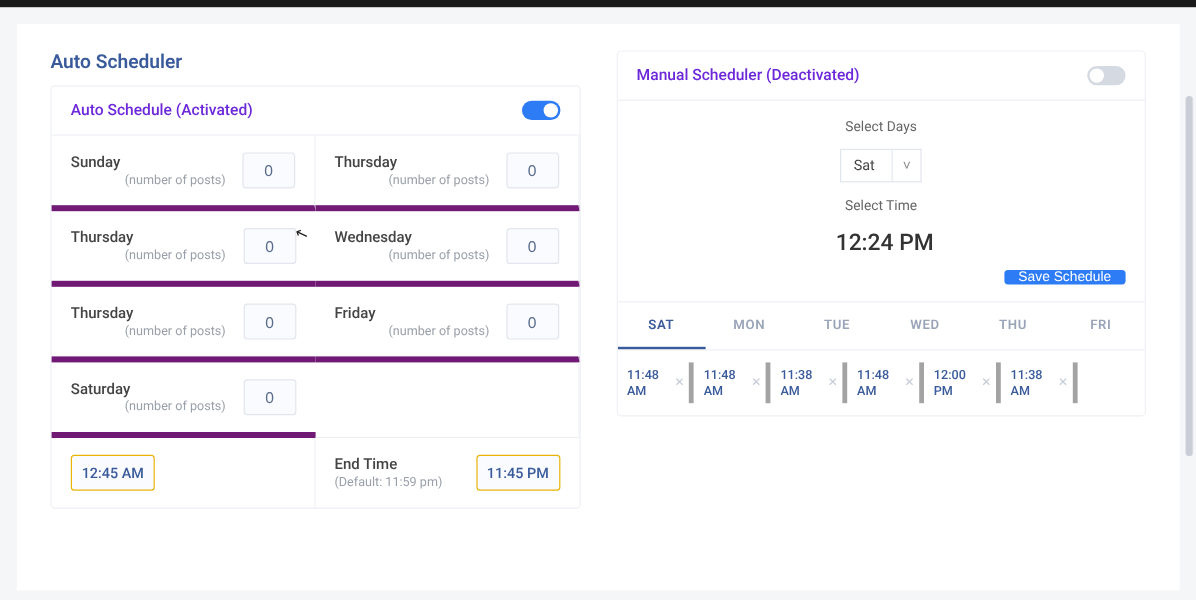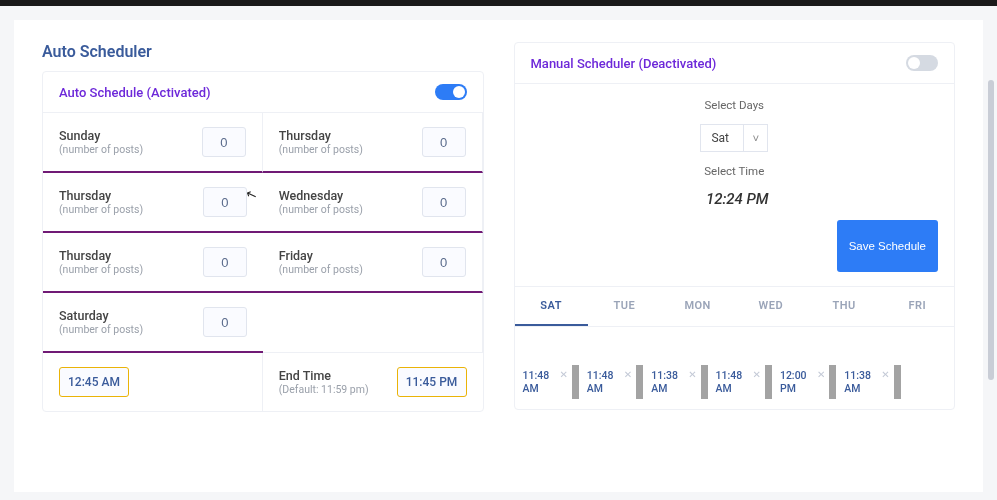--- a/index.html
+++ b/index.html
@@ -67,28 +67,28 @@
     }
     .toggle.on .knob { right: 2px; }
     .toggle.off .knob { left: 2px; }
 
     .day-grid {
       display: grid;
       grid-template-columns: 1fr 1fr;
     }
     .day-cell {
       padding: 14px 16px;
-      border-bottom: 2px solid #701a75;
+      border-bottom: 5px solid #701a75;
       display: flex;
       align-items: center;
       justify-content: space-between;
     }
     .day-cell:nth-child(odd) { border-right: 1px solid #eef0f5; }
     .day-label { font-size: 12.5px; color: #444; font-weight: 500; }
-    .day-sub { font-size: 10.5px; color: #9aa0aa; }
+    .day-sub { font-size: 10.5px; color: #9aa0aa; margin-left: 45px; }
     .num-input {
       width: 44px;
       height: 30px;
       border: 1px solid #e1e5ee;
       border-radius: 3px;
       text-align: center;
       font-size: 13px;
       color: #5a6b8c;
       background: #fafbff;
     }
@@ -141,32 +141,31 @@
     }
     .sel-btn {
       border: 1px solid #e1e5ee;
       border-left: none;
       padding: 6px 8px;
       background: #fff;
       cursor: pointer;
       color: #888;
     }
     .time-display {
-      font-size: 15px;
+      font-size: 19px;
       color: #333;
       font-weight: 500;
       margin-left: 6px;
-      font-style: italic;
     }
     .save-btn {
       margin-left: auto;
       background: #2d7cf6;
       color: #fff;
       border: none;
-      padding: 20px 12px;
+      padding: 0 12px;
       font-size: 11.5px;
       border-radius: 3px;
       cursor: pointer;
     }
 
     .tabs {
       display: flex;
       border-bottom: 1px solid #eef0f5;
     }
     .tab {
@@ -182,28 +181,27 @@
     .tab.active { color: #3a5b9b; border-bottom: 2px solid #3a5b9b; }
 
     .time-chips {
       display: flex;
       padding: 10px 4px;
       gap: 4px;
     }
     .chip {
       flex: 1;
       display: flex;
-      align-items: flex-start;
+      align-items: center;
       justify-content: space-between;
       padding: 4px 4px;
       font-size: 10.5px;
       color: #3a5b9b;
       font-weight: 500;
-      border-right: 7px solid #a3a3a3;
-      margin-top: 28px;
+      border-right: 4px solid #a3a3a3;
     }
     .chip:last-child { border-right: none; }
     .chip .x {
       color: #c3c9d6;
       font-size: 10px;
       cursor: pointer;
       margin-left: 3px;
     }
     .chip-empty { flex: 1; }
 
@@ -338,22 +336,22 @@
               <span>˅</span>
             </span>
           </span>
           <span>Select Time</span>
           <span class="time-display">12:24 PM</span>
           <button class="save-btn">Save Schedule</button>
         </div>
 
         <div class="tabs">
           <div class="tab active">SAT</div>
+          <div class="tab">MON</div>
           <div class="tab">TUE</div>
-          <div class="tab">MON</div>
           <div class="tab">WED</div>
           <div class="tab">THU</div>
           <div class="tab">FRI</div>
         </div>
 
         <div class="time-chips">
           <div class="chip">
             <span>11:48 AM</span>
             <span class="x">✕</span>
           </div>

